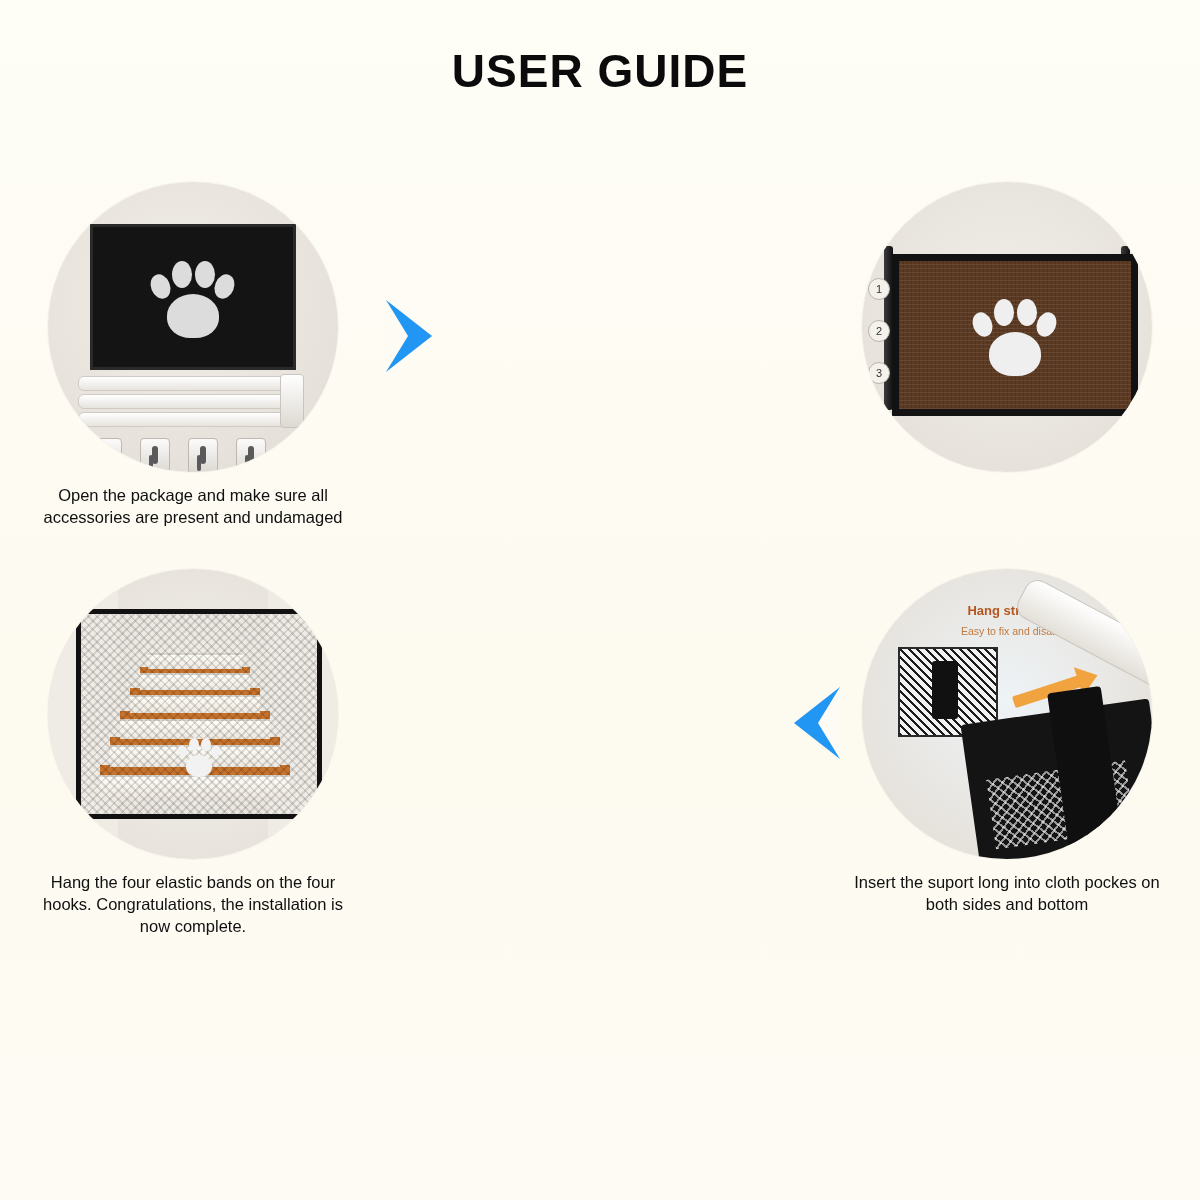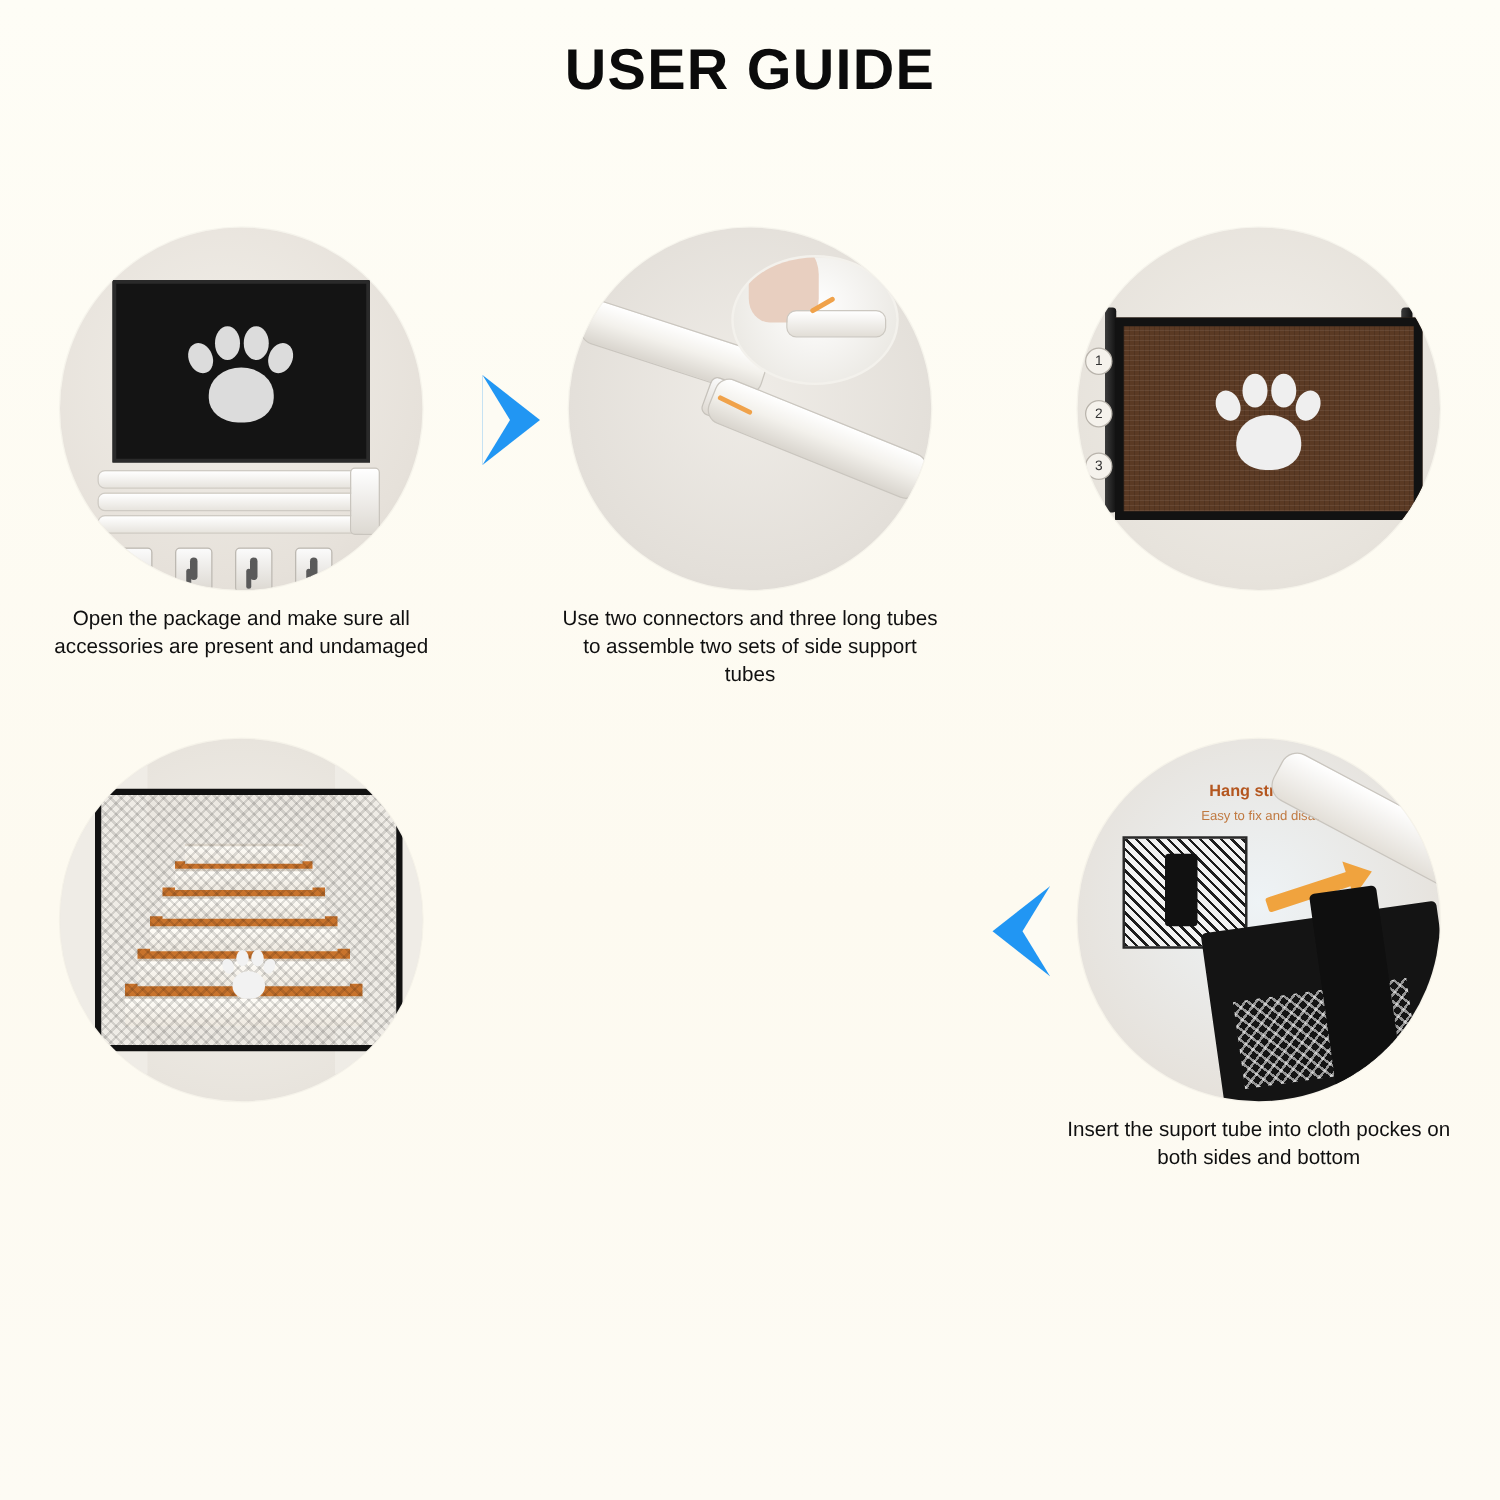--- a/index.html
+++ b/index.html
@@ -19,21 +19,21 @@
     position: relative;
     width: 1200px;
     height: 1200px;
     background: linear-gradient(180deg,#fefdf6 0%, #fdfaf0 60%, #fdfbf4 100%);
   }
   .title {
     text-align: center;
     font-size: 46px;
     font-weight: bold;
     letter-spacing: 1px;
-    padding-top: 28px;
+    padding-top: 44px;
     color: #0b0b0b;
   }
   .subtitle {
     text-align: center;
     font-size: 19.5px;
     color: #141414;
     margin-top: 22px;
     letter-spacing: .2px;
   }
 
@@ -377,37 +377,20 @@
               <div class="hook"></div>
             </div>
           </div>
         </div>
         <div class="caption">Open the package and make sure all accessories are present and undamaged</div>
         <div class="arrow right a1">
           <div class="notch-r"></div>
         </div>
       </div>
 
-      <div class="step">
-        <div class="circle s2-bg">
-          <div class="photo">
-            <div class="tube2 up"></div>
-            <div class="conn2"></div>
-            <div class="tube2 dn"></div>
-            <div class="spark" style="left:118px; top:140px; transform:rotate(26deg);"></div>
-            <div class="inset2">
-              <div class="finger"></div>
-              <div class="ti"></div>
-              <div class="spark" style="left:60px; top:36px; width:22px; transform:rotate(-30deg);"></div>
-            </div>
-          </div>
-        </div>
-        <div class="caption">Use two connectors and three long tubes to assemble two sets of side support tubes</div>
-
-      </div>
 
       <div class="step">
         <div class="circle s3-bg">
           <div class="photo">
             <div class="railL"></div>
             <div class="railR"></div>
             <div class="gate">
               <div class="paw">
                 <div class="pad main"></div>
                   <div class="pad t1"></div>
@@ -448,37 +431,38 @@
               <div class="paw">
                 <div class="pad main"></div>
                   <div class="pad t1"></div>
                 <div class="pad t2"></div>
                   <div class="pad t3"></div>
                   <div class="pad t4"></div>
               </div>
             </div>
           </div>
         </div>
+        <div class="caption">Hang the four elastic bands on the four hooks. Congratulations, the installation is now complete.</div>
       </div>
 
 
       <div class="step">
         <div class="circle s6-bg">
           <div class="photo">
             <div class="s6-head">Hang strip designs</div>
             <div class="s6-sub">Easy to fix and disassemble</div>
             <div class="s6-mesh"></div>
             <div class="s6-strip"></div>
             <div class="s6-arrow"></div>
             <div class="s6-tube"></div>
             <div class="s6-cloth"></div>
             <div class="s6-pocket"></div>
           </div>
         </div>
-        <div class="caption">Insert the suport tube into cloth pockes on both sides and bottom</div>
+        <div class="caption">Insert the suport long into cloth pockes on both sides and bottom</div>
         <div class="arrow left a3" style="left:-48px;">
           <div class="notch-l"></div>
         </div>
       </div>
     </div>
 
   </div>
 </div>
 
 </body></html>

